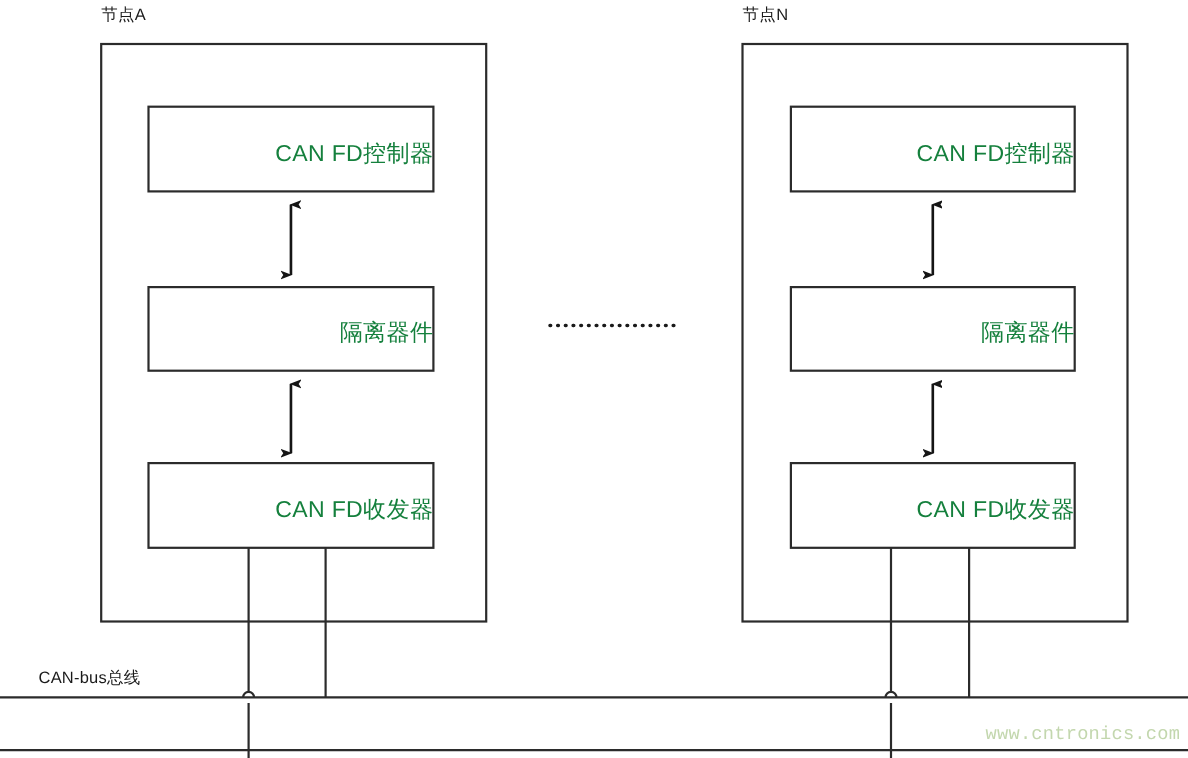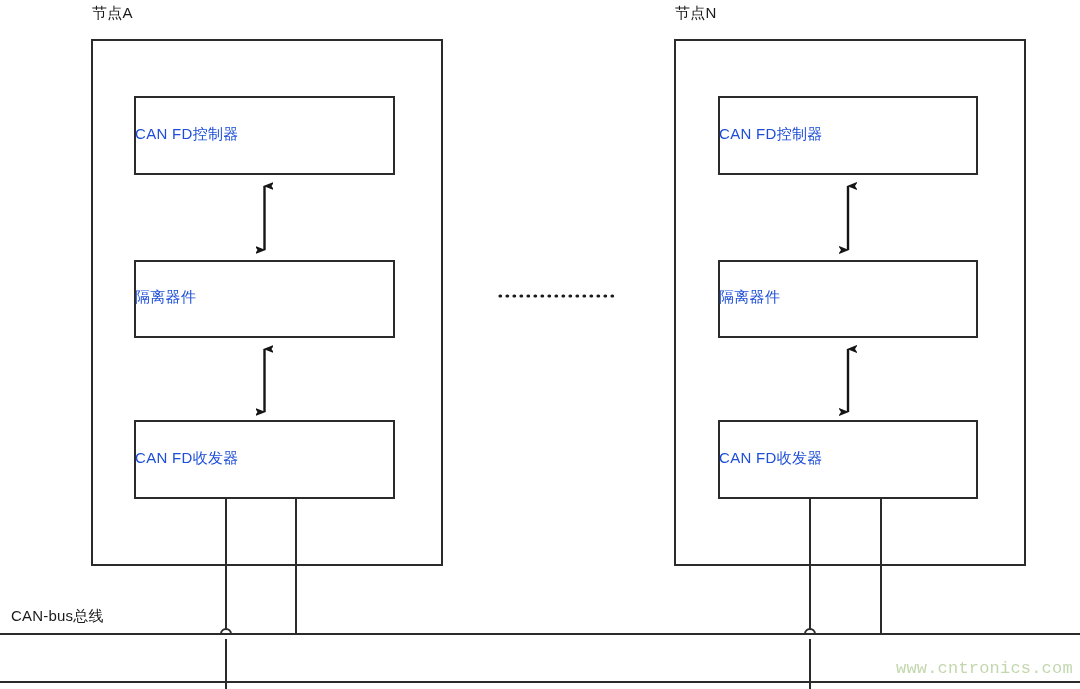--- a/index.html
+++ b/index.html
@@ -13,32 +13,33 @@
   #canvas{position:absolute;left:0;top:0;width:1080px;height:689px;}
   .node-title{
     position:absolute;
     font-size:15px;
     color:#1a1a1a;
     white-space:nowrap;
     letter-spacing:0.3px;
   }
   .block-label{
     position:absolute;
-    font-size:15px;
-    color:#1d4ed8;
-    text-align:left;
+    font-size:21px;
+    color:#15803d;
+    text-align:right;
     white-space:nowrap;
     letter-spacing:0.3px;
   }
   .bus-label{
     position:absolute;
     font-size:15px;
     color:#1a1a1a;
     white-space:nowrap;
     letter-spacing:0.2px;
+    margin-left:24px;
   }
   .watermark{
     position:absolute;
     font-size:17px;
     color:#c3d7ae;
     white-space:nowrap;
     letter-spacing:0.2px;
     font-family:Liberation Mono, monospace;
   }
 </style>

